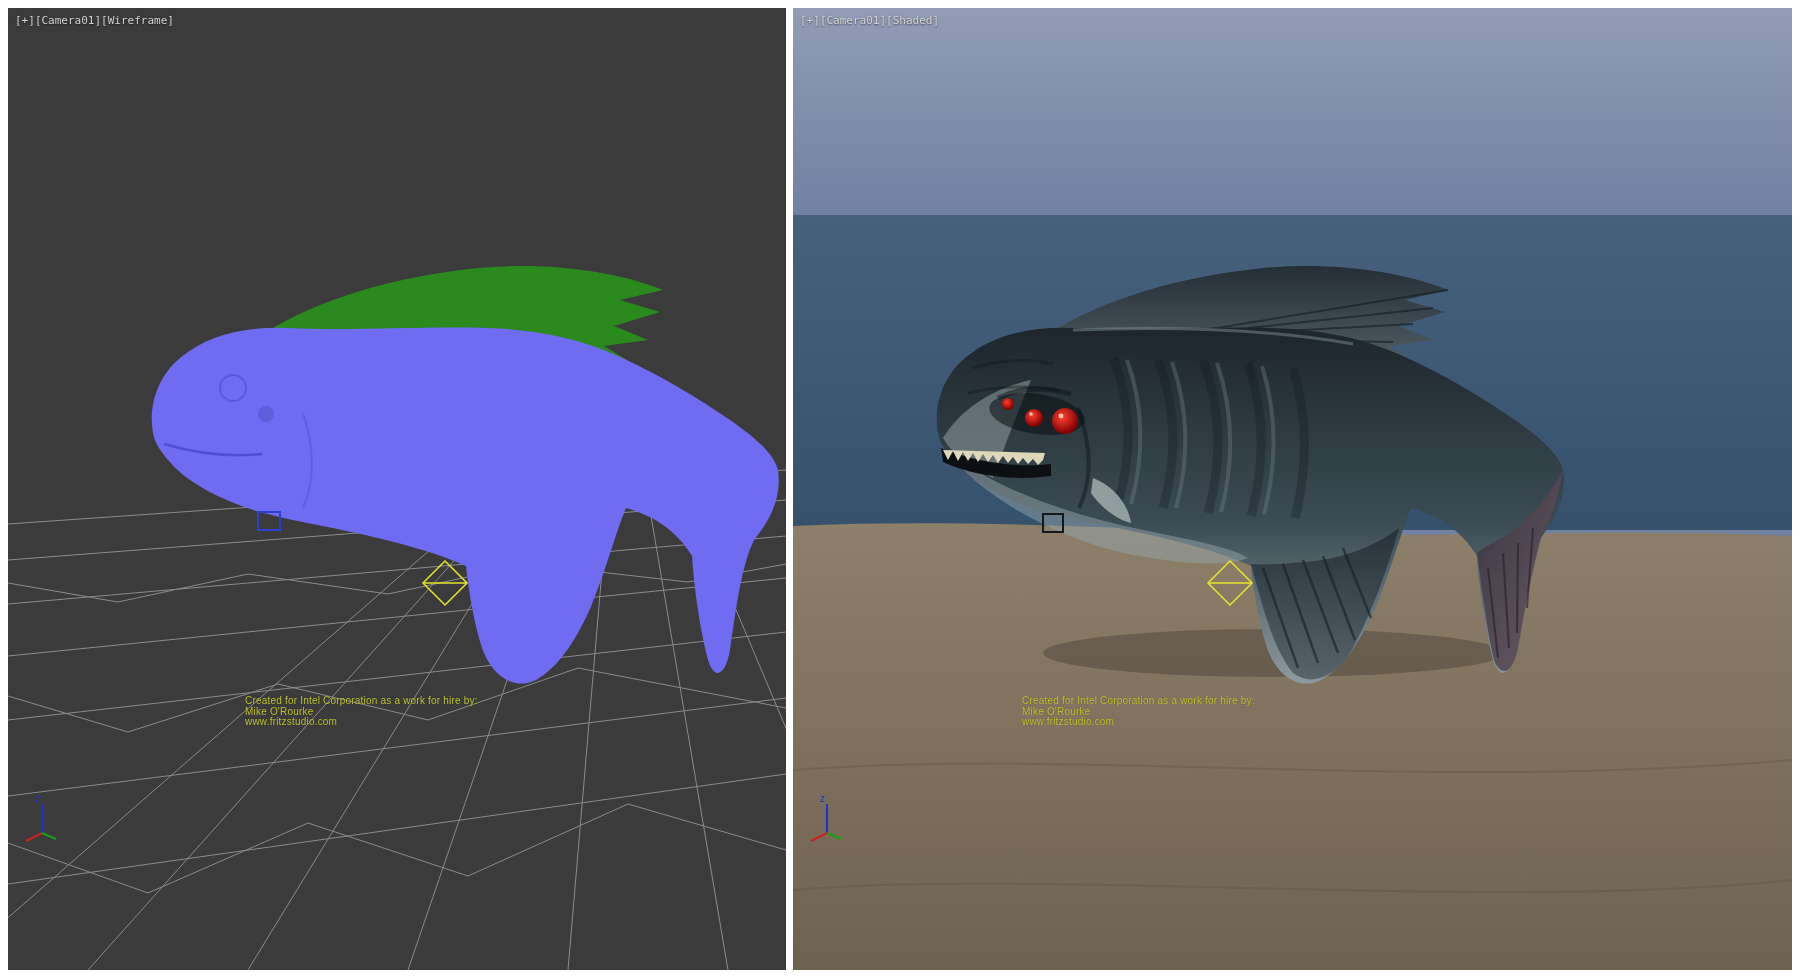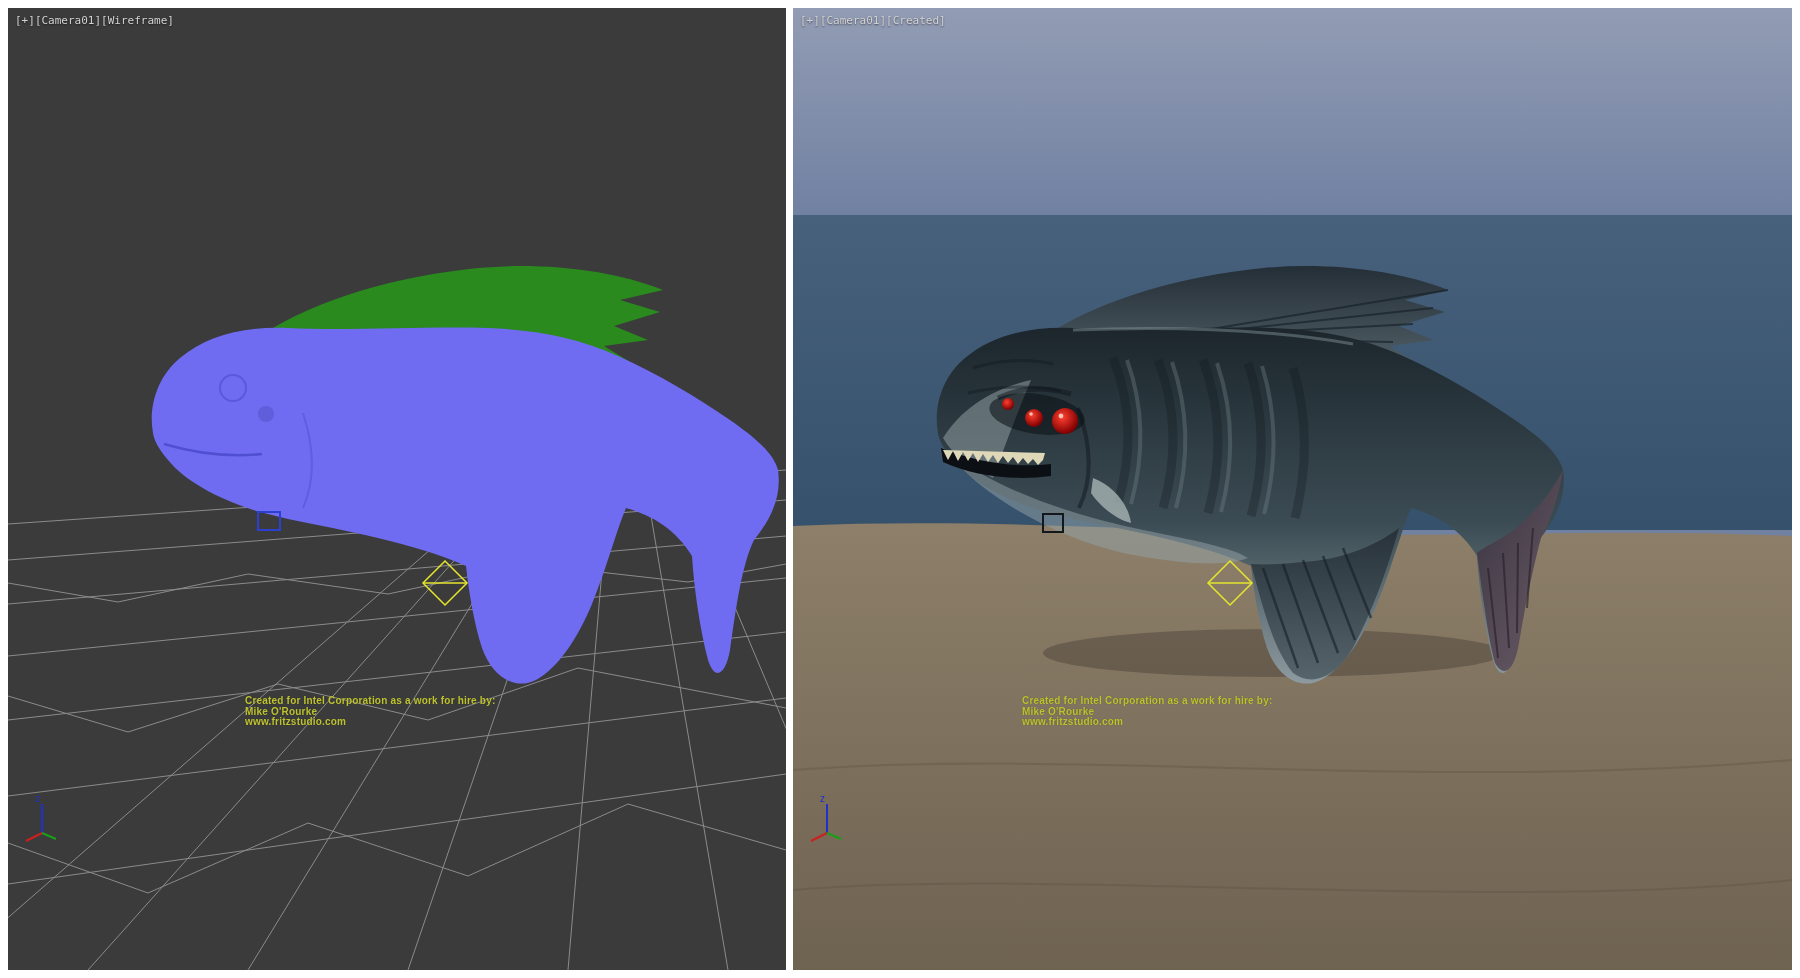--- a/index.html
+++ b/index.html
@@ -12,21 +12,21 @@
   #vp-right{left:793px;width:999px;background:#7181a2;}
   svg.scene{position:absolute;left:0;top:0;display:block;}
   .vp-label{
     position:absolute;top:7px;left:7px;display:flex;gap:0px;
     font-family:"DejaVu Sans Mono",monospace;font-size:11px;line-height:12px;
     color:#d2d2d2;text-shadow:0 1px 2px rgba(0,0,0,.55);user-select:none;
   }
   .vp-label span{cursor:pointer;}
   .watermark{
     position:absolute;color:#bdc22f;font-size:10px;line-height:10.5px;
-    font-weight:bold;letter-spacing:.2px;text-shadow:0 0 1px rgba(0,0,0,.35);
+    font-weight:normal;letter-spacing:.2px;text-shadow:0 0 1px rgba(0,0,0,.35);
   }
   #vp-left .watermark{left:237px;top:688px;}
   #vp-right .watermark{left:229px;top:688px;}
   .axis{position:absolute;left:10px;top:783px;}
 </style>
 </head>
 <body>
 
 <div class="viewport" id="vp-left">
   <svg class="scene" width="778" height="962" viewBox="0 0 778 962">
@@ -202,21 +202,21 @@
 
     <g fill="none" stroke-width="1.5" stroke="#e6e62e">
       <polygon points="437,553 459,575 437,597 415,575"></polygon>
       <line x1="415" y1="575" x2="459" y2="575"></line>
     </g>
   </svg>
 
   <div class="vp-label">
     <span>[+]</span>
     <span>[Camera01]</span>
-    <span>[Created]</span>
+    <span>[Shaded]</span>
   </div>
 
   <div class="watermark">
     <div>Created for Intel Corporation as a work for hire by:</div>
     <div>Mike O'Rourke</div>
     <div>www.fritzstudio.com</div>
   </div>
 
   <svg class="axis" width="50" height="55">
     <text x="17" y="11" font-size="10" fill="#2030cc">z</text>

